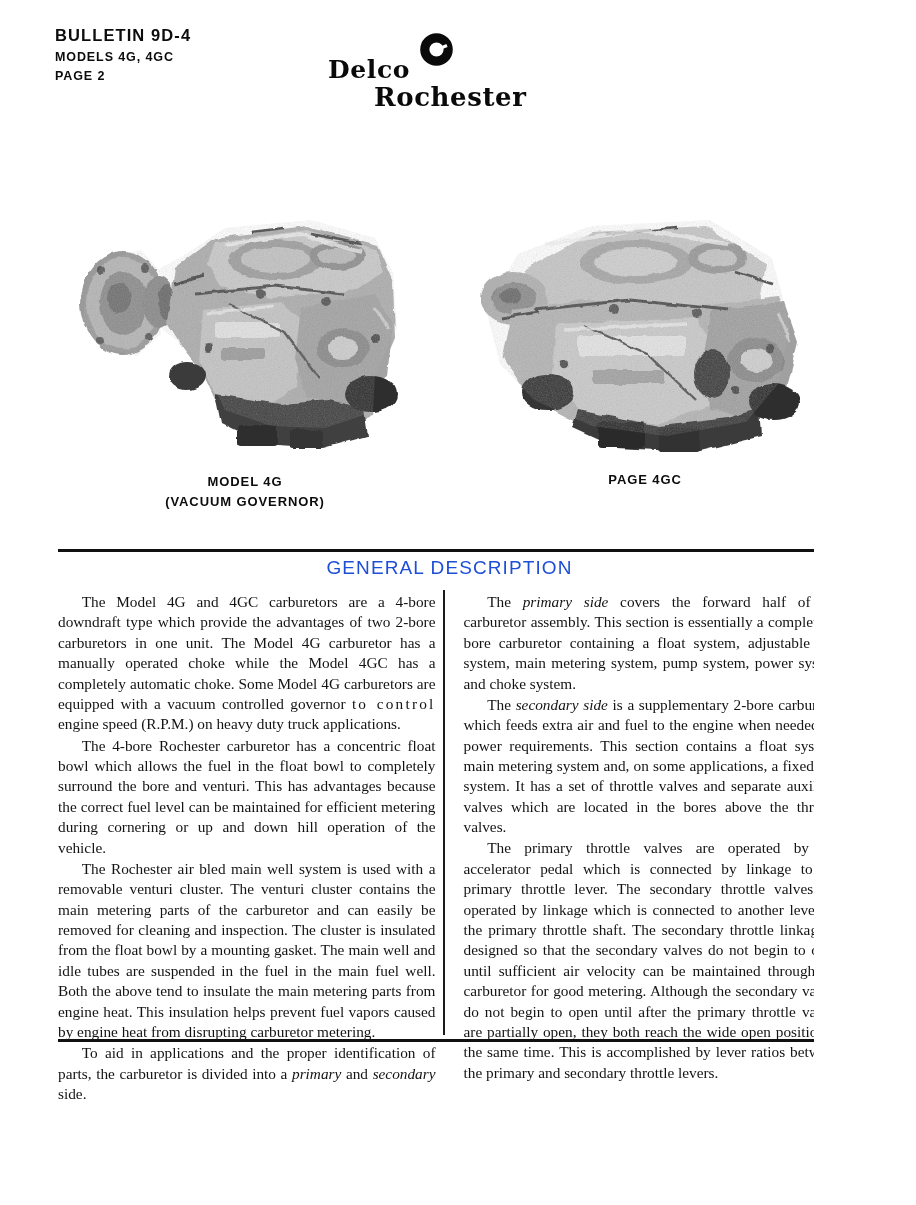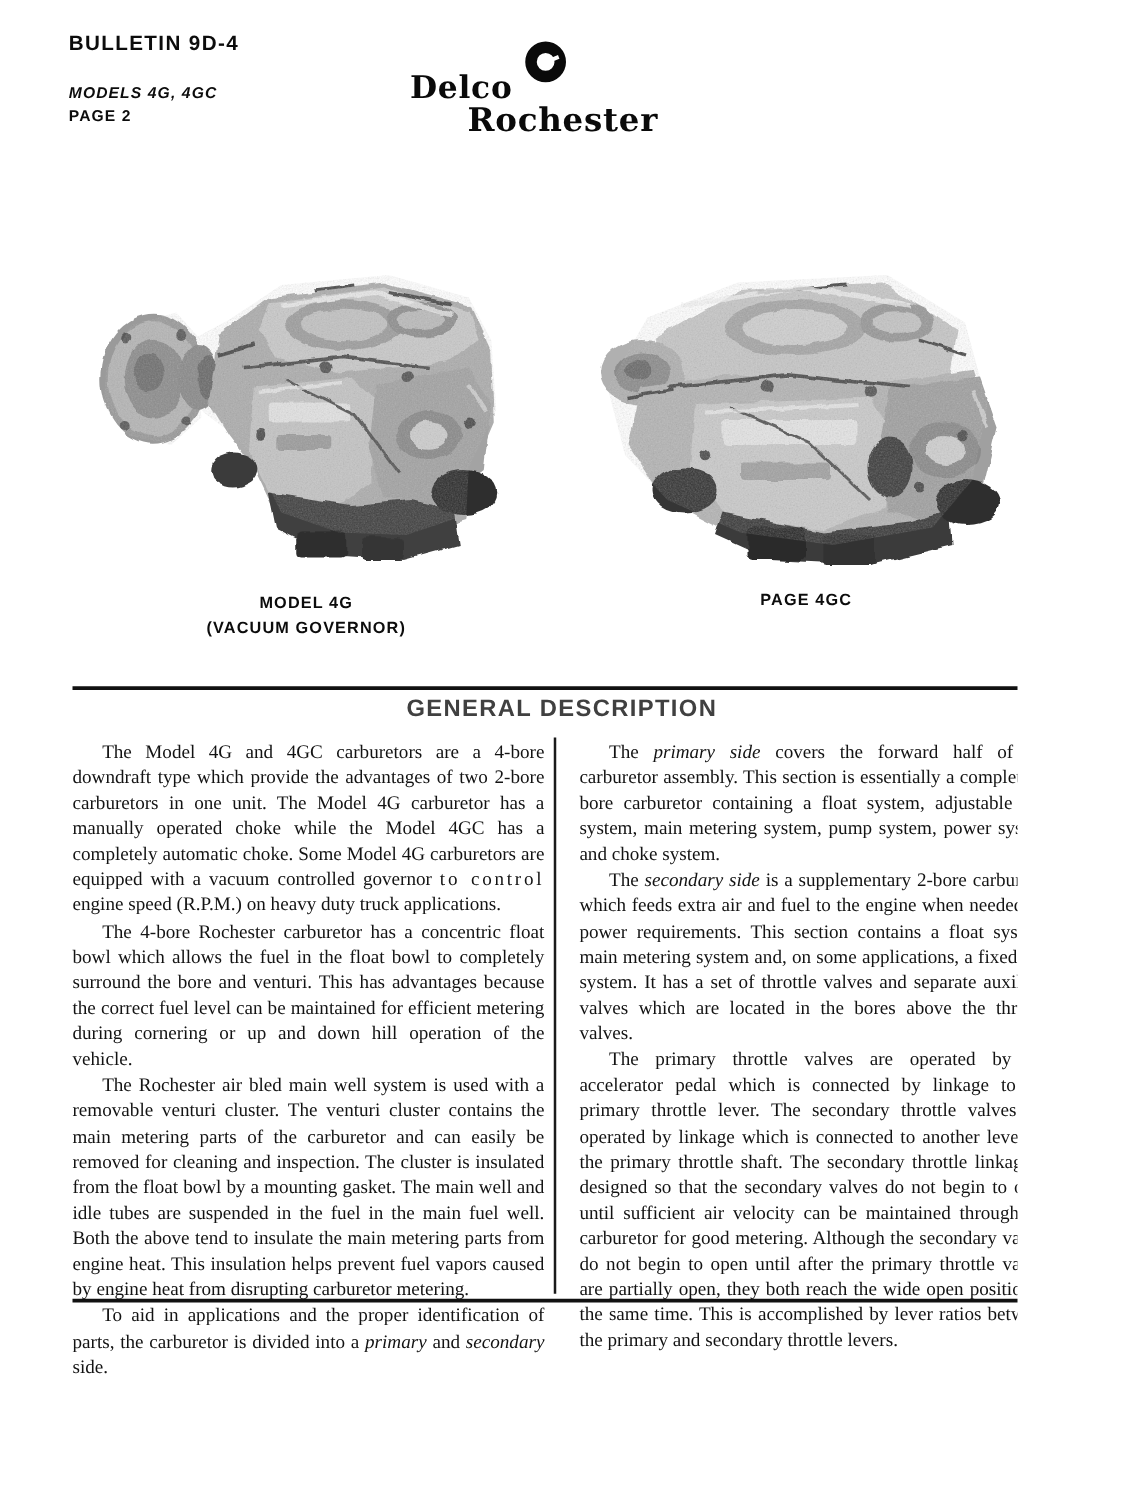--- a/index.html
+++ b/index.html
@@ -29,22 +29,21 @@
     font-size: 16.5px;
     font-weight: bold;
     letter-spacing: 1.1px;
     line-height: 1.15;
   }
   .bulletin-line2 {
     font-size: 12.5px;
     font-weight: bold;
     letter-spacing: 0.9px;
     line-height: 1.45;
-    margin-top: 20px;
-    font-style: italic;
+    margin-top: 3px;
   }
   .bulletin-line3 {
     font-size: 12.5px;
     font-weight: bold;
     letter-spacing: 0.9px;
     line-height: 1.45;
     margin-top: 1px;
   }
 
   .logo-block {
@@ -122,24 +121,24 @@
     height: 3.4px;
     background: #111;
   }
   .section-title {
     position: absolute;
     left: 58px;
     top: 557px;
     width: 783px;
     text-align: center;
     font-family: "Liberation Sans", "DejaVu Sans", sans-serif;
-    font-weight: bold;
+    font-weight: normal;
     font-size: 19px;
     letter-spacing: 1.1px;
-    color: #404040;
+    color: #1d4ed8;
   }
 
   
   .columns {
     position: absolute;
     left: 58px;
     top: 592px;
     width: 783px;
     height: 442px;
     display: flex;

